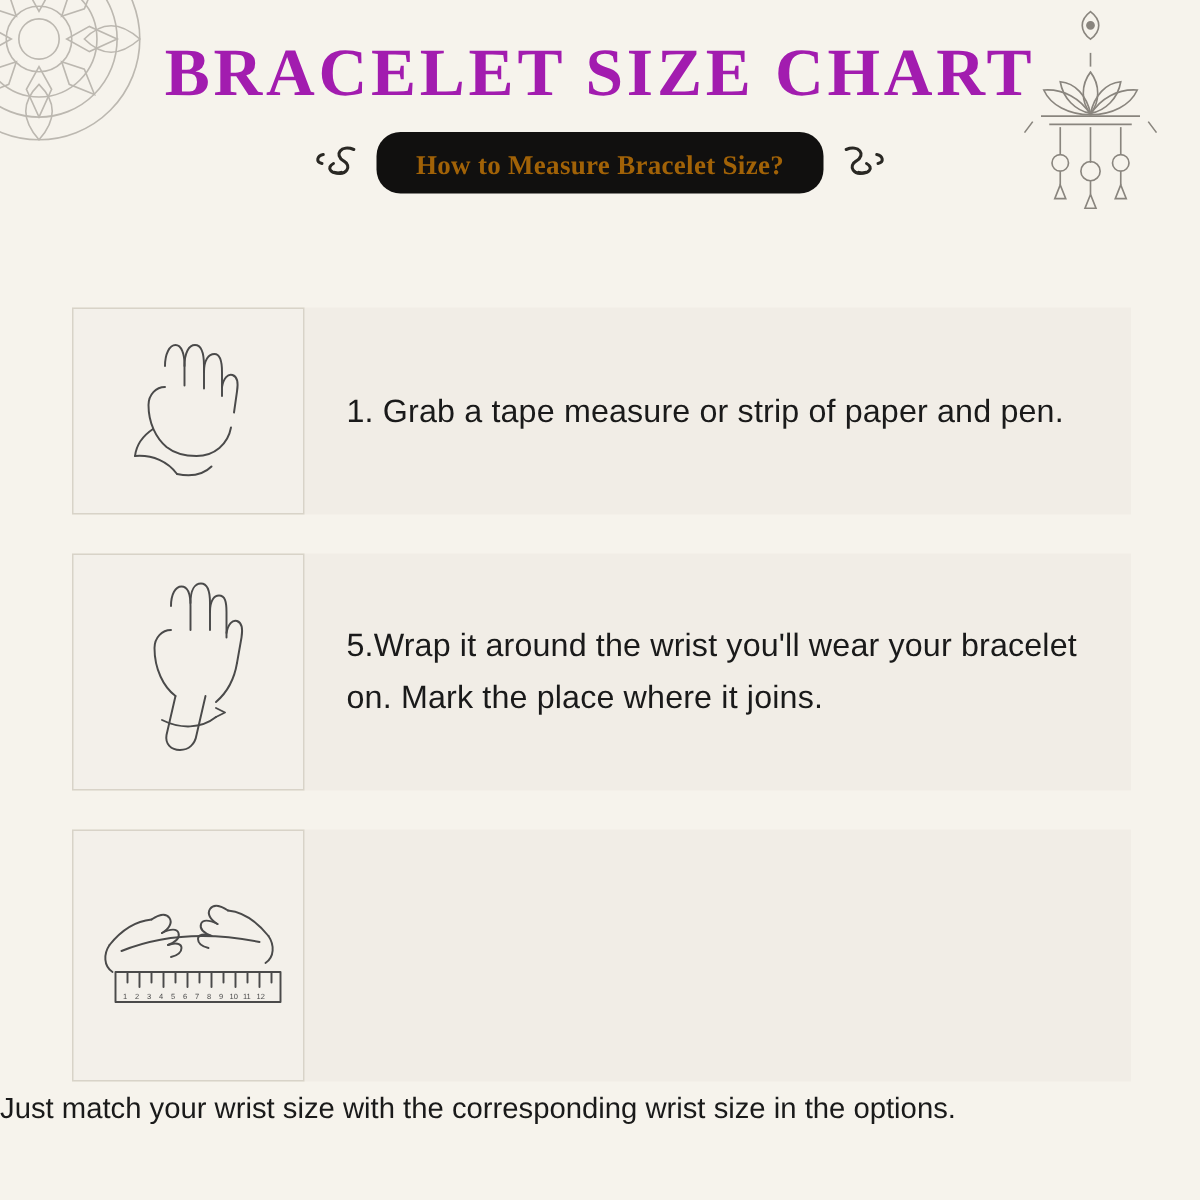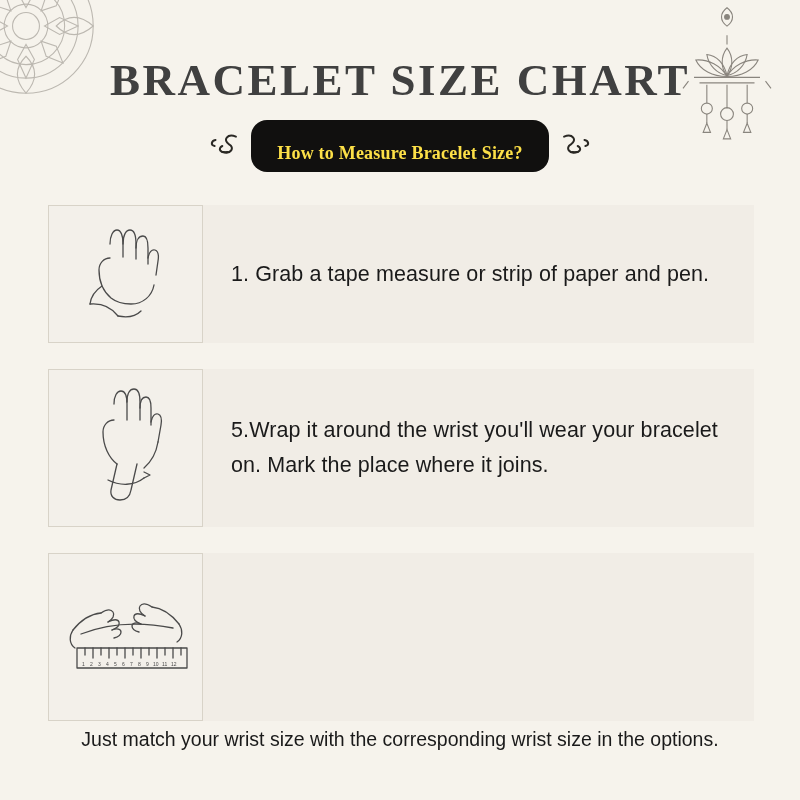--- a/index.html
+++ b/index.html
@@ -43,42 +43,42 @@
     top: 0;
     left: 0;
     width: 800px;
     text-align: center;
   }
   .title {
     font-family: "Liberation Serif", serif;
     font-size: 45px;
     letter-spacing: 2.5px;
     font-weight: 700;
-    margin-top: 58px;
-    color: #404040;
+    margin-top: 26px;
+    color: #a21caf;
     line-height: 1;
   }
 
   .subtitle-row {
     margin-top: 17px;
     display: flex;
     align-items: center;
     justify-content: center;
     gap: 10px;
   }
   .flourish {
     width: 34px;
     height: 30px;
     opacity: .9;
   }
   .subtitle-pill {
     background: #11100f;
-    color: #fde047;
+    color: #a16207;
     border-radius: 16px;
-    padding: 23px 26px 8px 26px;
+    padding: 12px 26px 8px 26px;
     font-family: "Liberation Serif", serif;
     font-weight: 700;
     font-size: 18px;
     letter-spacing: .2px;
     white-space: nowrap;
   }
 
   
   .steps {
     position: absolute;
@@ -116,21 +116,20 @@
     color: #1a1a1a;
     letter-spacing: .1px;
   }
   .step-text span { display: block; }
 
   .footer-note {
     position: absolute;
     left: 0;
     top: 728px;
     width: 800px;
-    text-align: center;
     font-size: 19.5px;
     color: #1a1a1a;
   }
 
   svg { display: block; }
 </style>
 </head>
 <body>
 
 <div class="mandala-corner">

